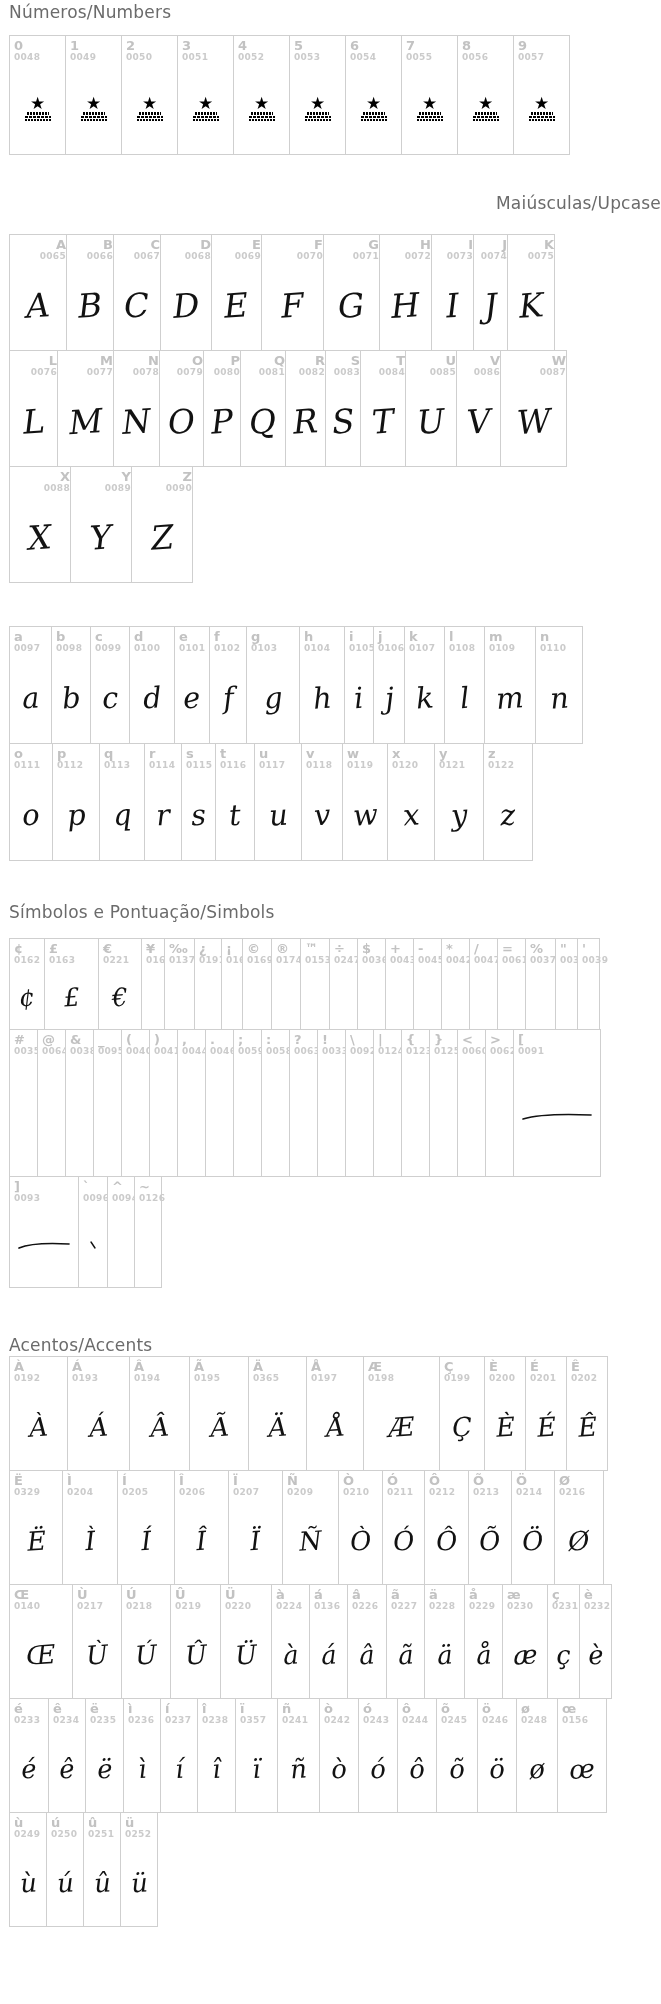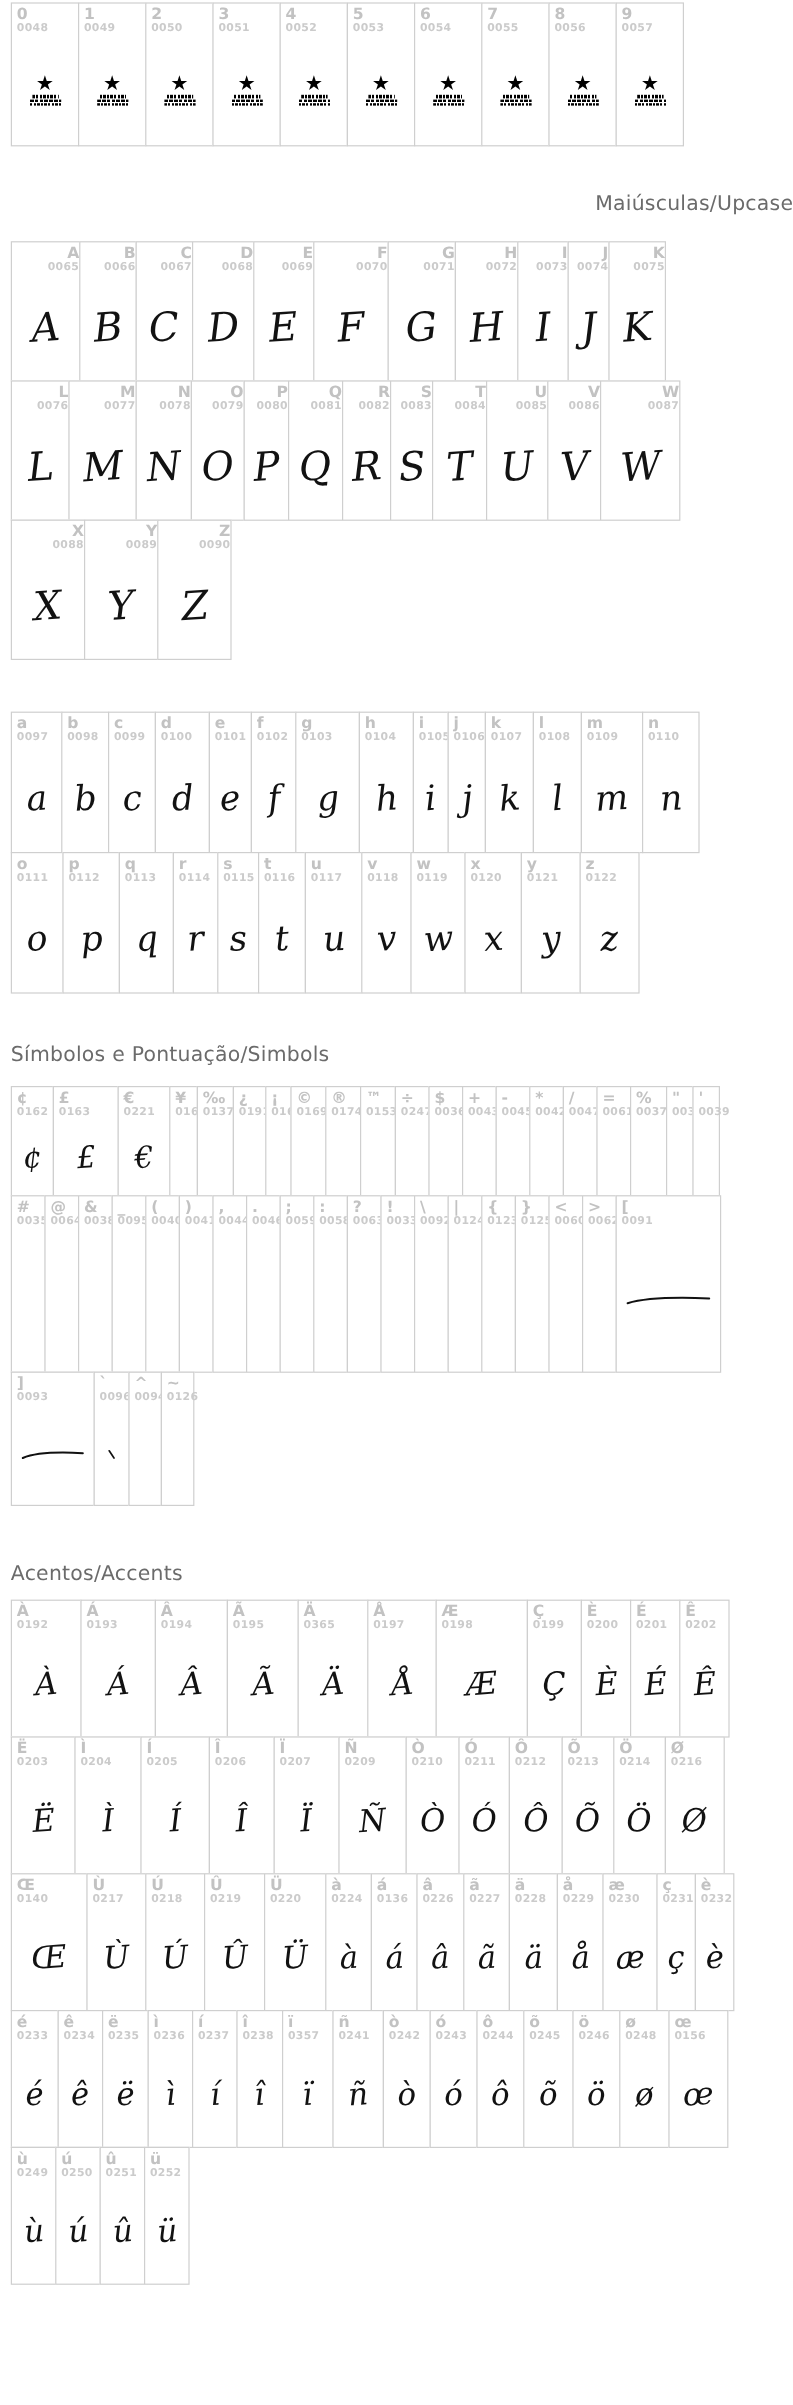--- a/index.html
+++ b/index.html
@@ -29,27 +29,28 @@
   .logo .line{height:2px;background:#000;margin-top:1px;}
   .logo .l1{width:22px;height:3px;background:
      repeating-linear-gradient(90deg,#000 0 2px,#fff 2px 3px);}
   .logo .l2{width:26px;background:repeating-linear-gradient(90deg,#000 0 3px,#fff 3px 4px);}
   .logo .l3{width:26px;background:repeating-linear-gradient(90deg,#000 0 2px,#fff 2px 3px);}
   
   .sec-0 h2{margin-bottom:13px;}
   .sec-1{margin-top:38px;text-align:right;} .sec-1 h2{margin-bottom:21px;}
   .sec-2{margin-top:43px;} .sec-2 h2{margin-bottom:16px;}
   .sec-3{margin-top:41px;} .sec-3 h2{margin-bottom:16px;}
-  .sec-4{margin-top:47px;} .sec-4 h2{margin-bottom:11px;}
+  .sec-4{margin-top:47px;} .sec-4 h2{margin-bottom:1px;}
 </style>
 </head>
 <body>
 
 <div class="page">
     <section class="sec-0">
+      <h2 class="sec-title">Números/Numbers</h2>
       <div class="rows">
         <div class="row">
           <div class="cell" style="width: 57px; height: 120px;">
             <div class="lbl">
               <span class="char">0</span>
               <span class="code">0048</span>
             </div>
             <div class="glyph">
               <div class="logo">
                 <span class="star">★</span>
@@ -1106,21 +1107,21 @@
             </div>
             <div class="glyph">
               <span class="gtext">Ê</span>
             </div>
           </div>
         </div>
         <div class="row">
           <div class="cell" style="width: 54px; height: 115px;">
             <div class="lbl">
               <span class="char">Ë</span>
-              <span class="code">0203</span>
+              <span class="code">0329</span>
             </div>
             <div class="glyph">
               <span class="gtext">Ë</span>
             </div>
           </div>
           <div class="cell" style="width: 56px; height: 115px;">
             <div class="lbl">
               <span class="char">Ì</span>
               <span class="code">0204</span>
             </div>

